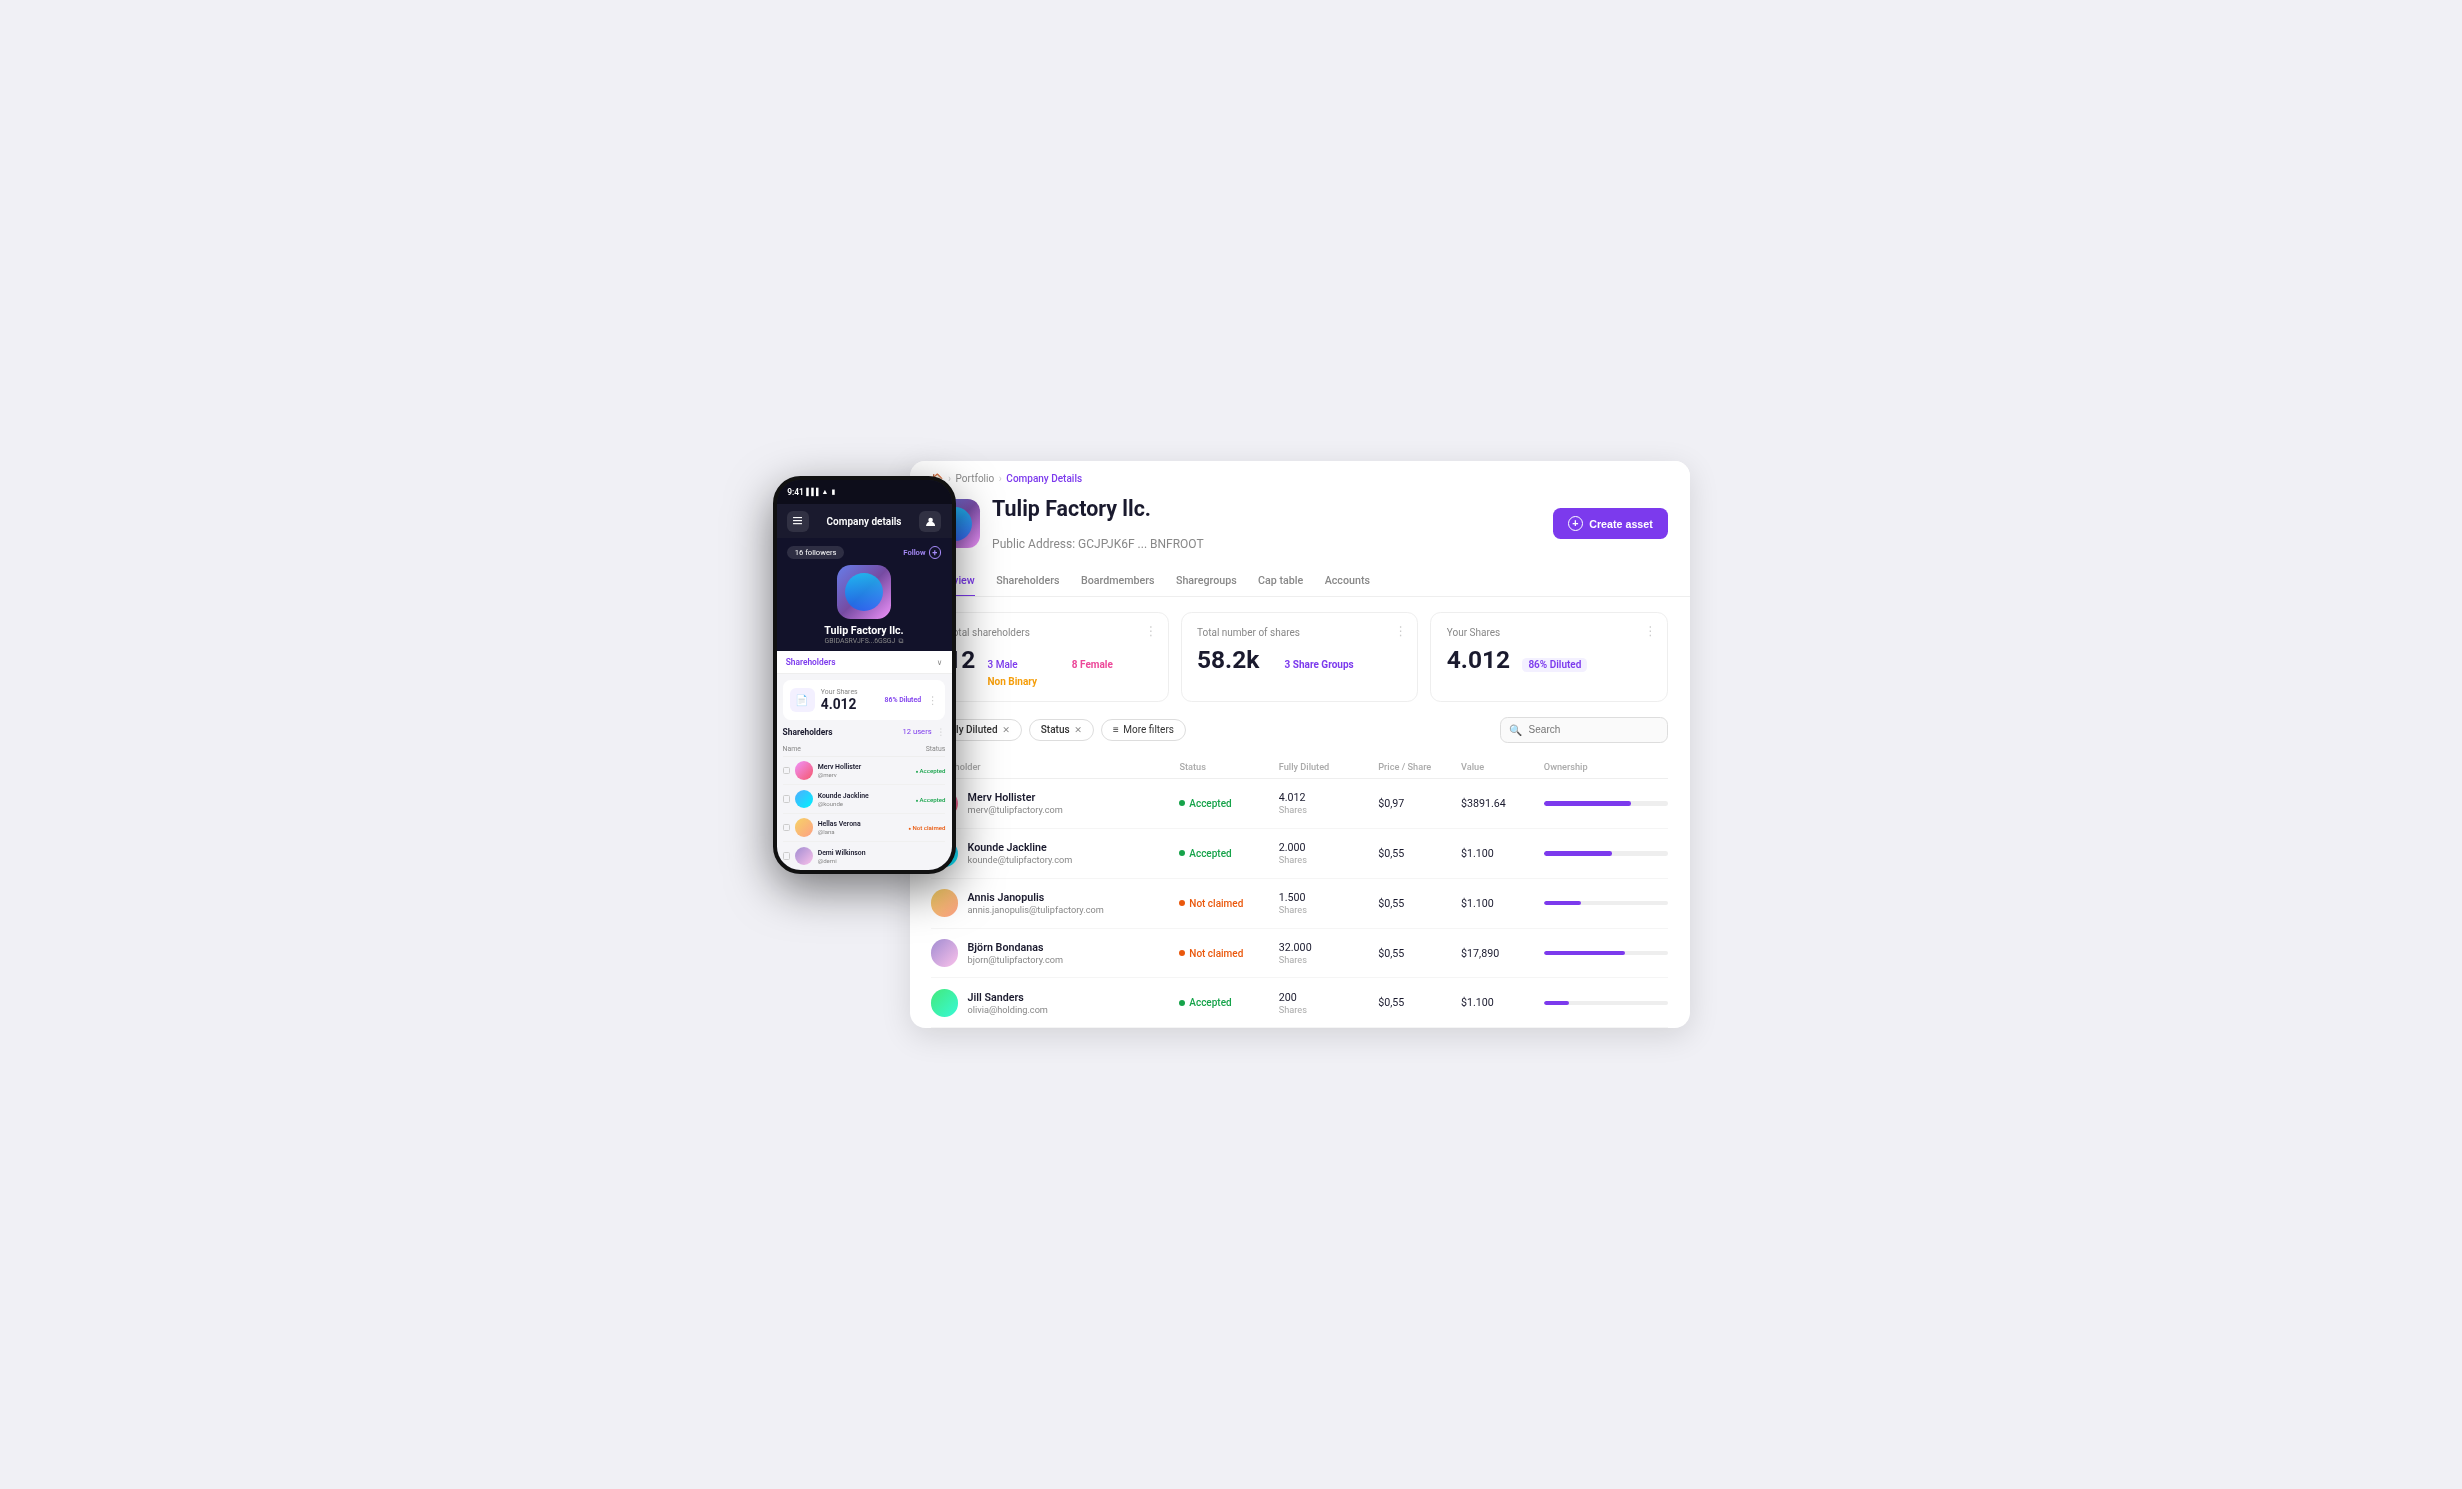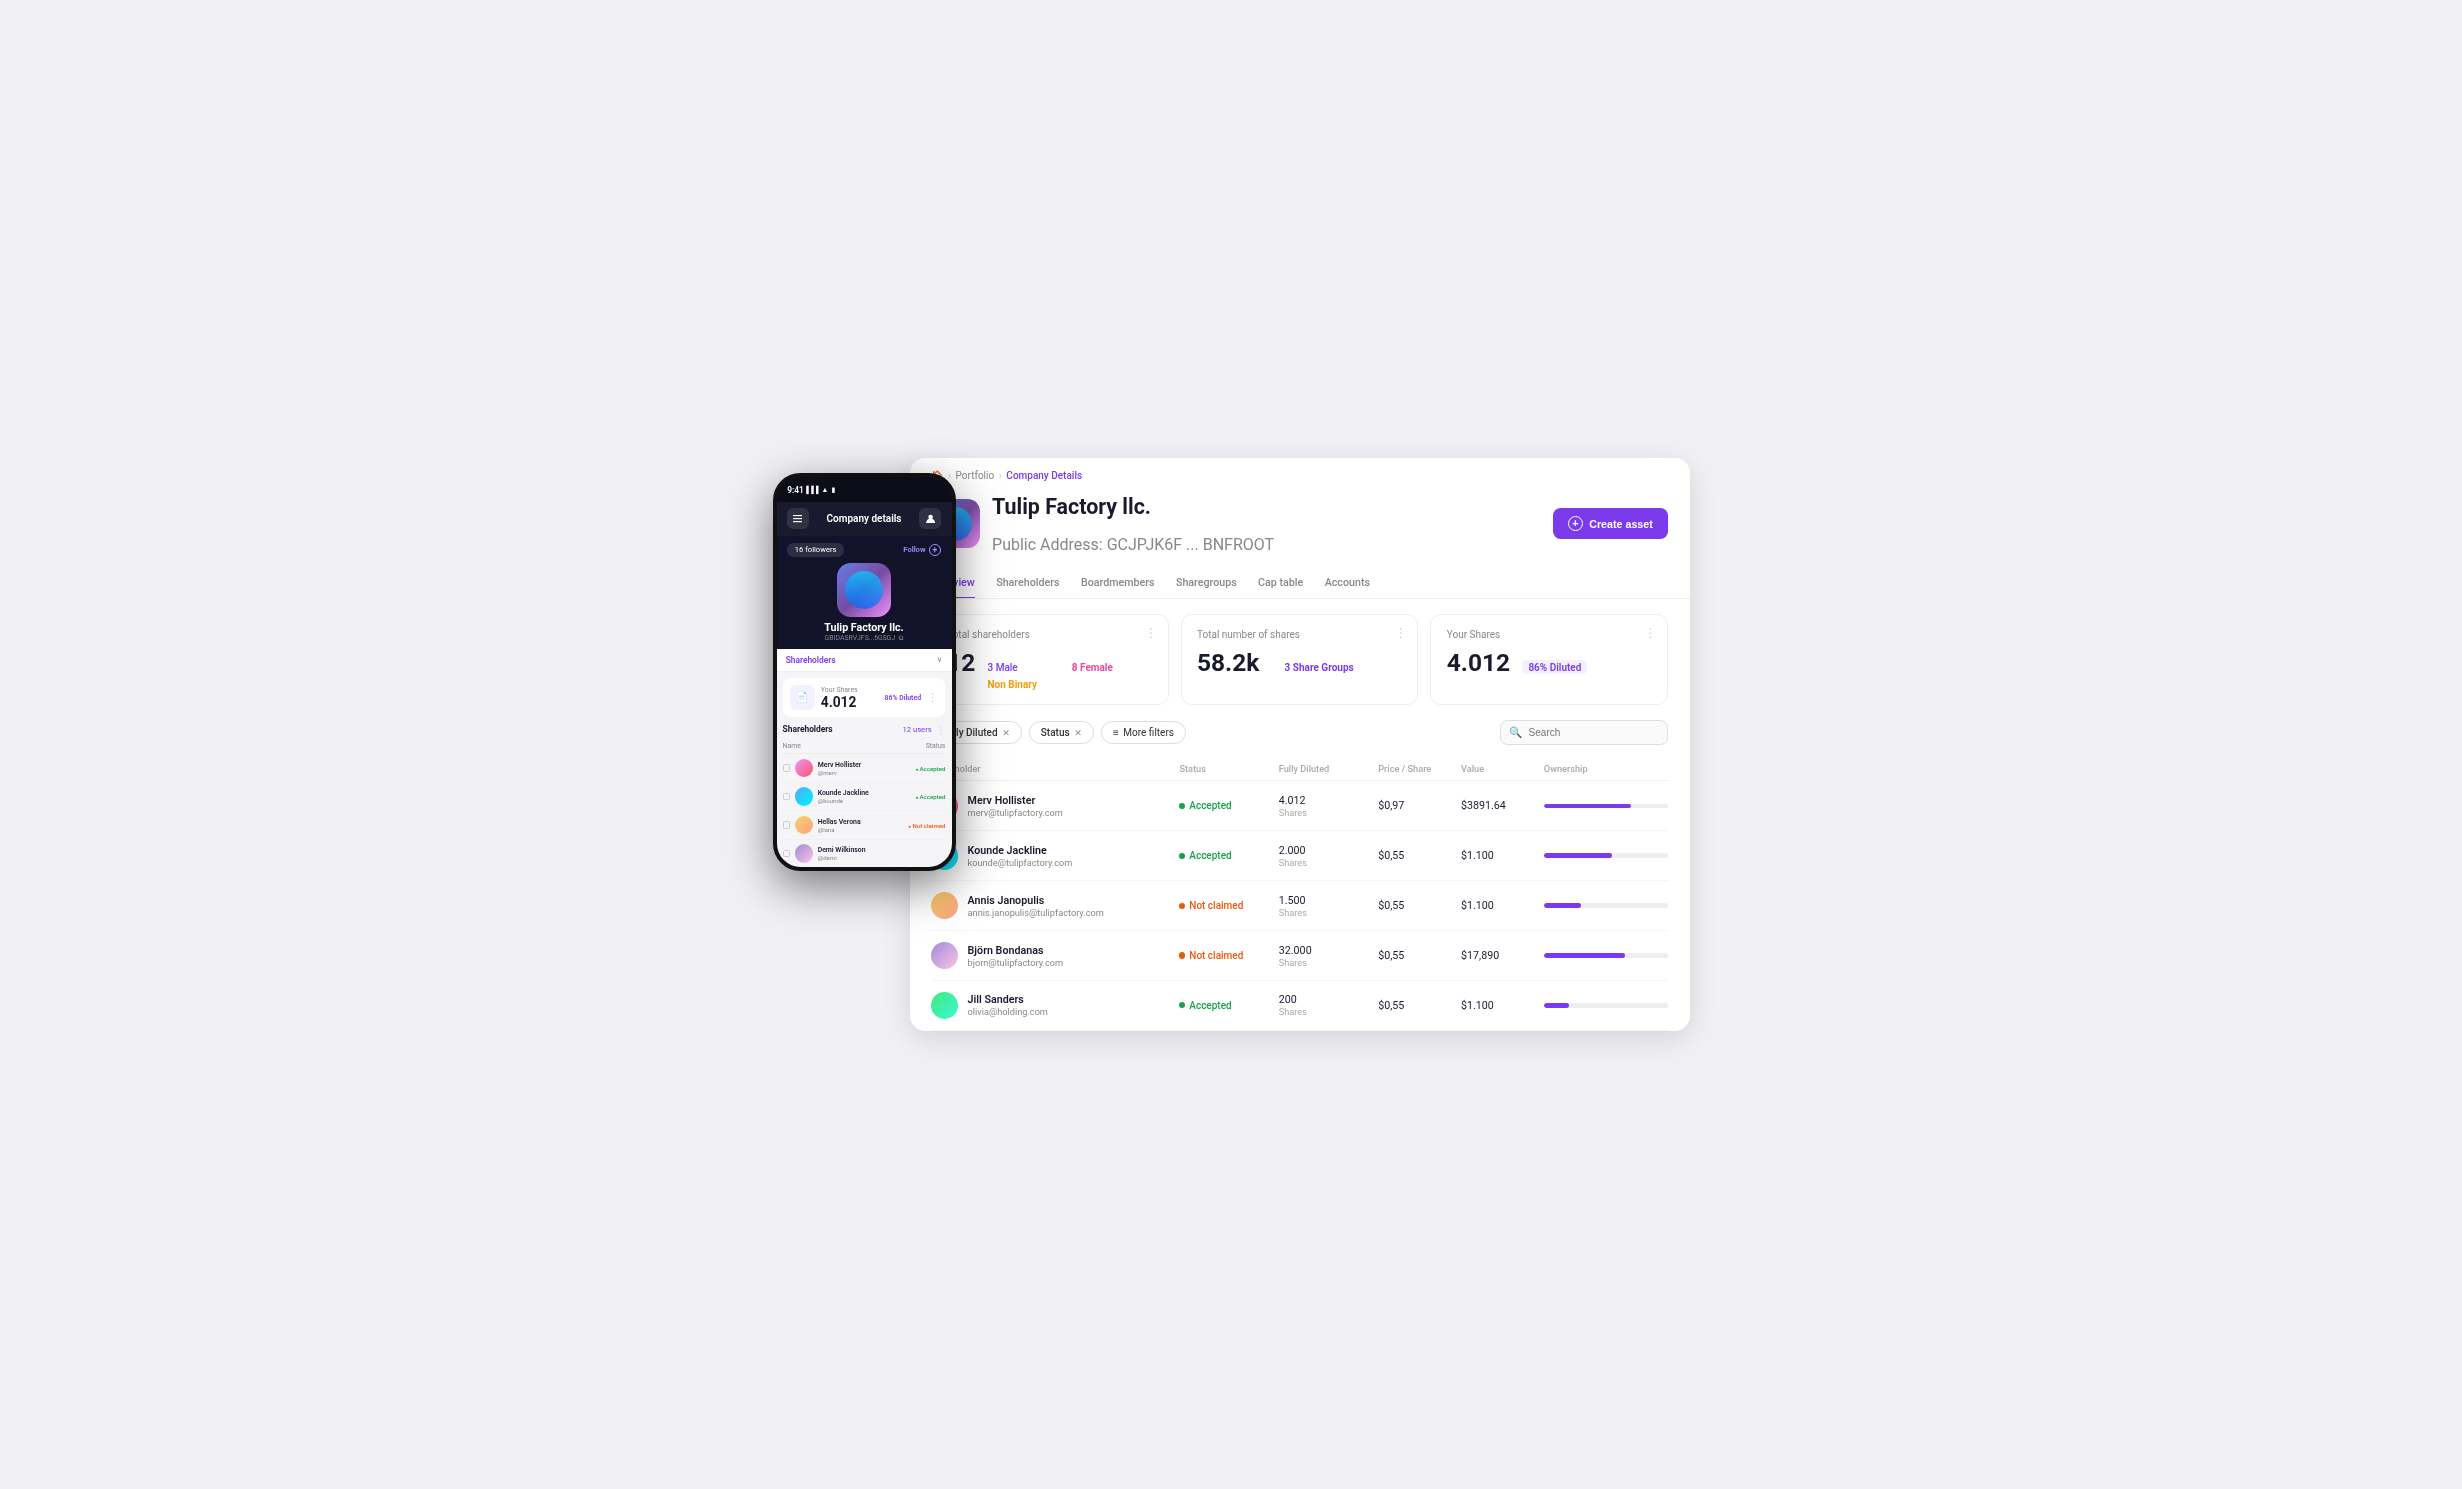--- a/index.html
+++ b/index.html
@@ -418,21 +418,21 @@
       opacity: 0.7;
     }
 
     .company-name {
       font-size: 21.4px;
       font-weight: 700;
       color: #1a1a2e;
     }
 
     .company-address {
-      font-size: 16px;
+      font-size: 12px;
       color: #888;
       margin-top: 16px;
       text-align: right;
     }
 
     .create-asset-btn {
       background: #7c3aed;
       color: white;
       border: none;
       border-radius: 7.6px;

